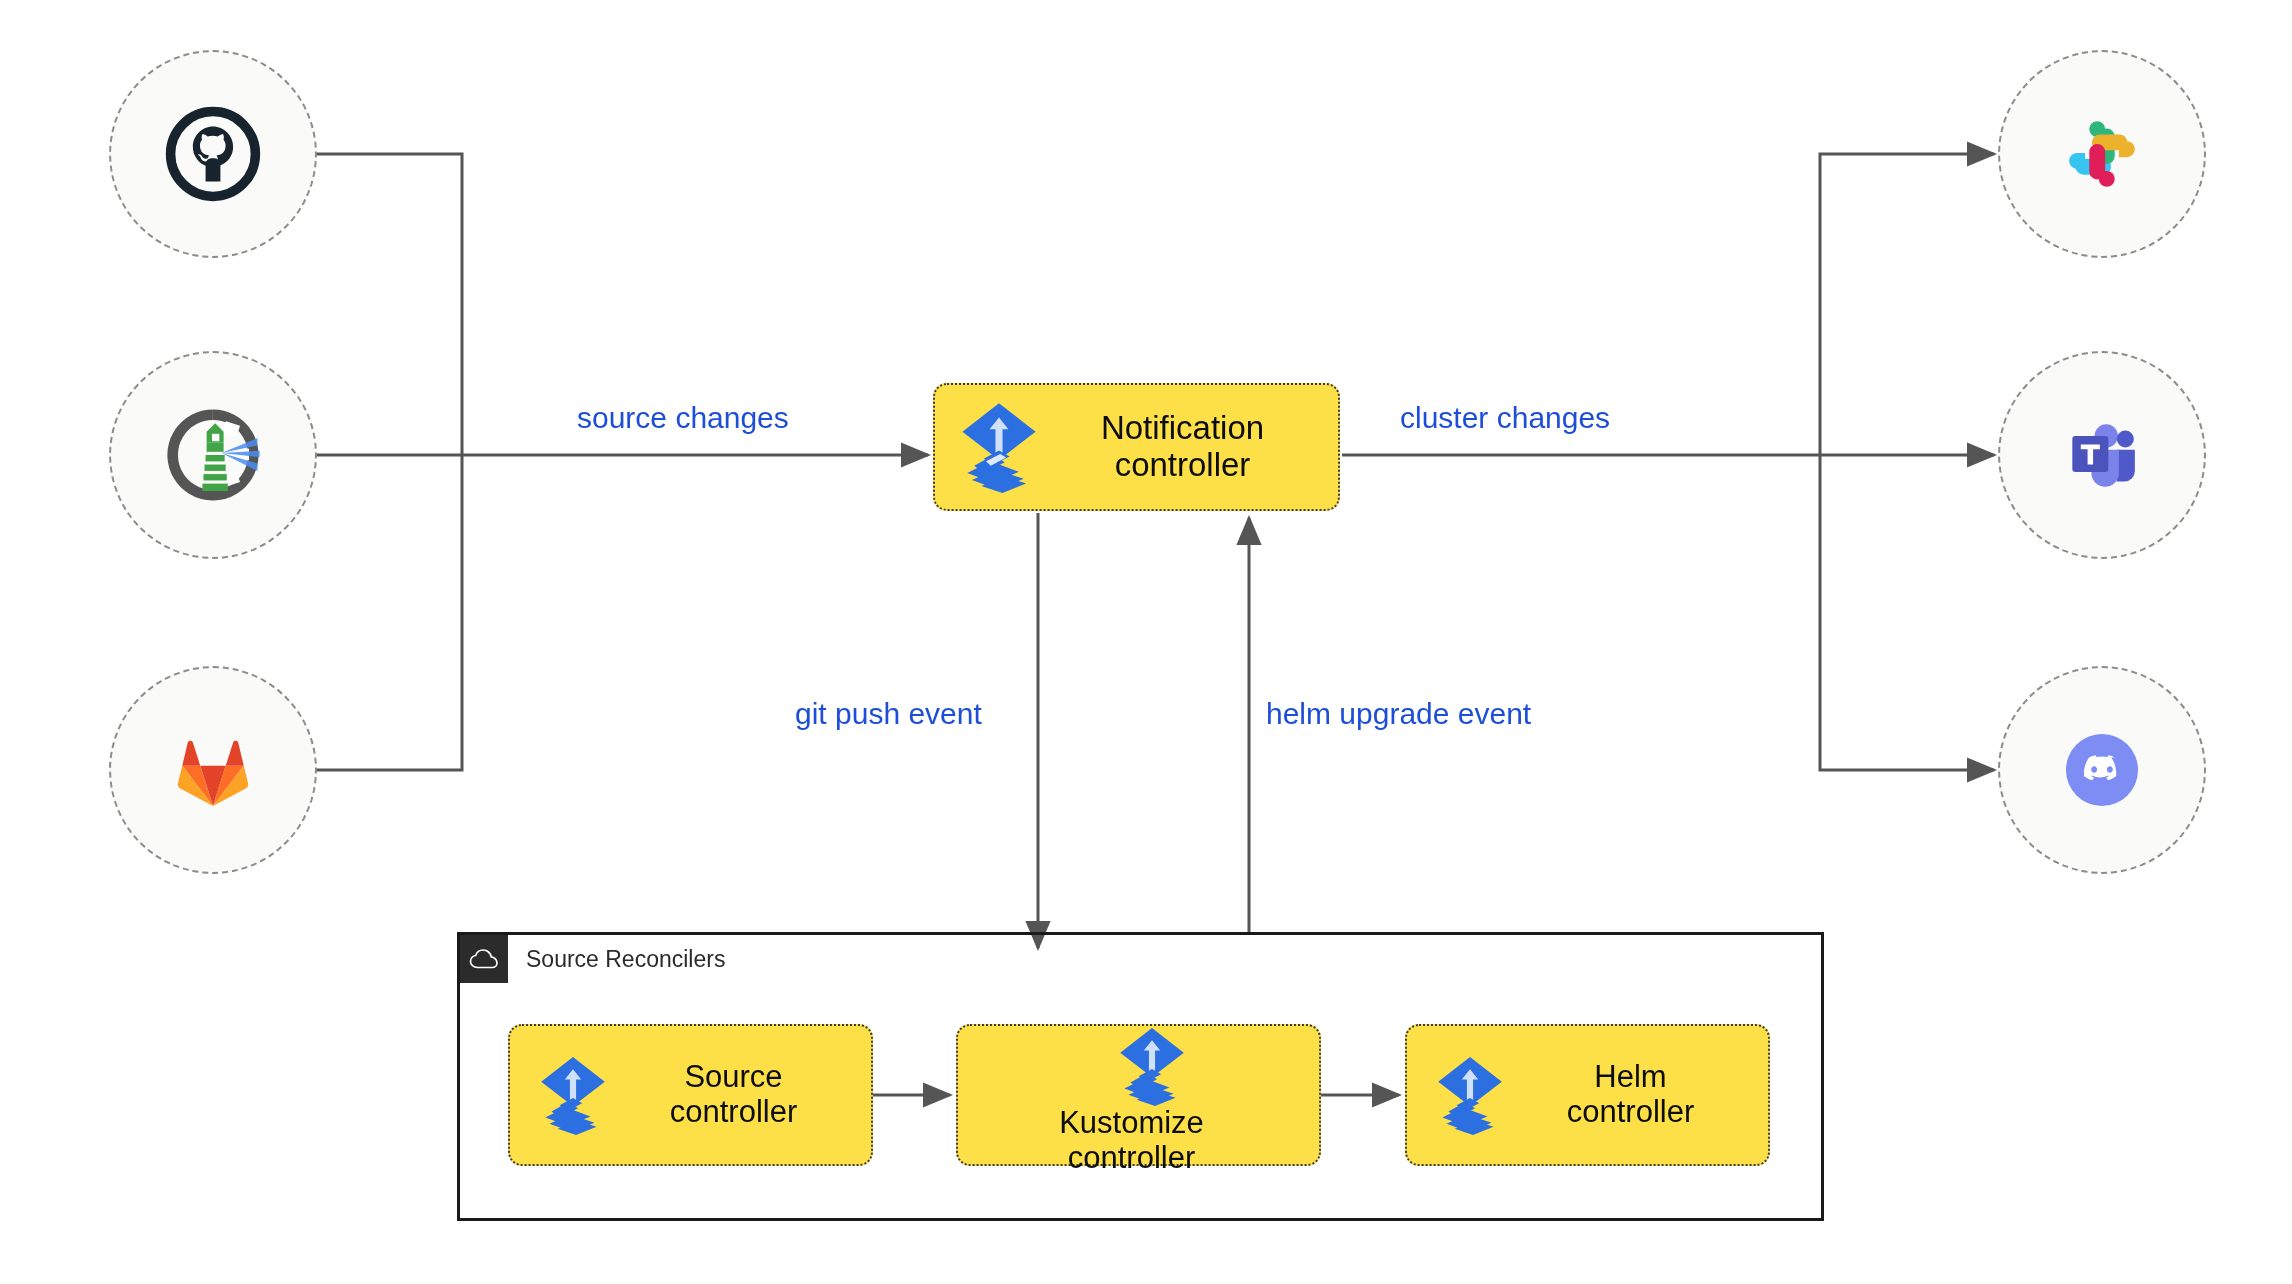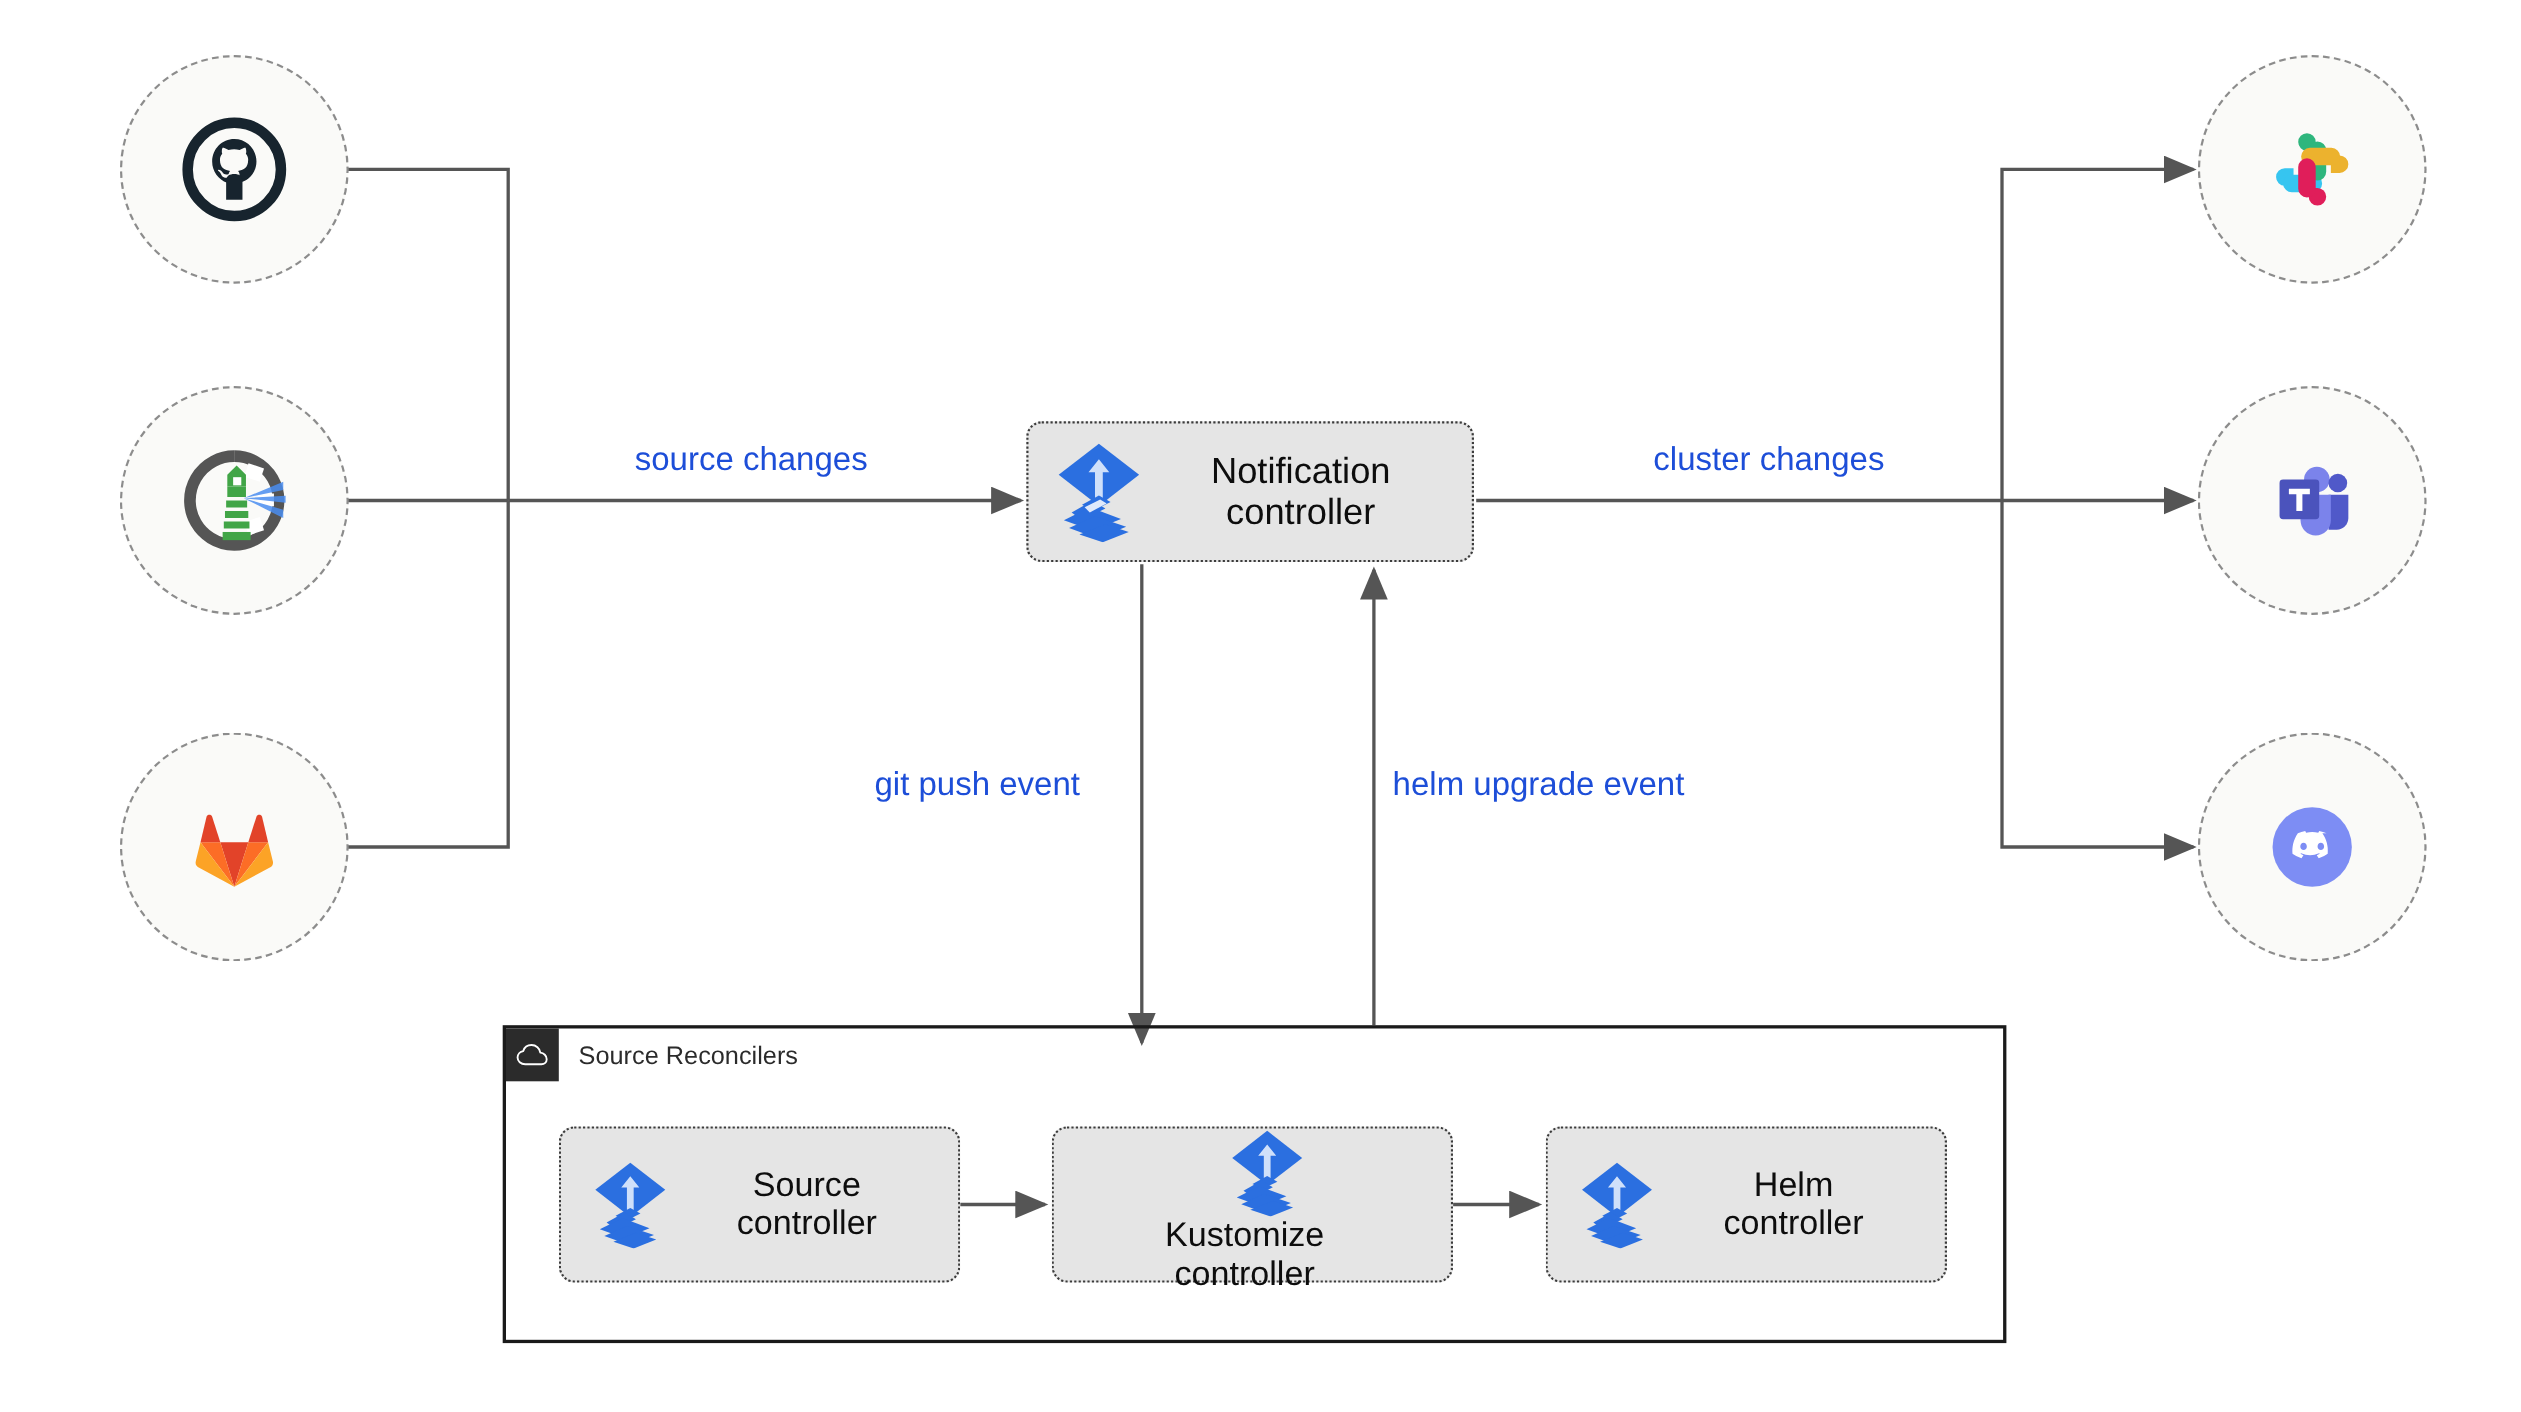--- a/index.html
+++ b/index.html
@@ -44,21 +44,21 @@
   .circle-node .glyph {
     width: 106px;
     height: 106px;
     display: block;
   }
 
   
   .ctl-box {
     position: absolute;
     box-sizing: border-box;
-    background: #e5e5e5;
+    background: #fde047;
     border: 2px dotted #3b3b3b;
     border-radius: 14px;
     display: flex;
     align-items: center;
     justify-content: flex-start;
   }
   .ctl-box .flux-mark {
     width: 74px;
     height: 80px;
     flex: 0 0 auto;
@@ -123,21 +123,21 @@
   }
 
   
   .edge-label {
     position: absolute;
     font-size: 30px;
     color: #1d4ed8;
     white-space: nowrap;
   }
   #label-source-changes  { left: 577px;  top: 401px; }
-  #label-cluster-changes { left: 1503px; top: 401px; }
+  #label-cluster-changes { left: 1400px; top: 401px; }
   #label-git-push        { left: 795px;  top: 697px; }
   #label-helm-upgrade    { left: 1266px; top: 697px; }
 </style>
 </head>
 <body>
 
 <div id="canvas">
 
   <svg id="wires" viewBox="0 0 2292 1284" width="2292" height="1284">
     <defs>

